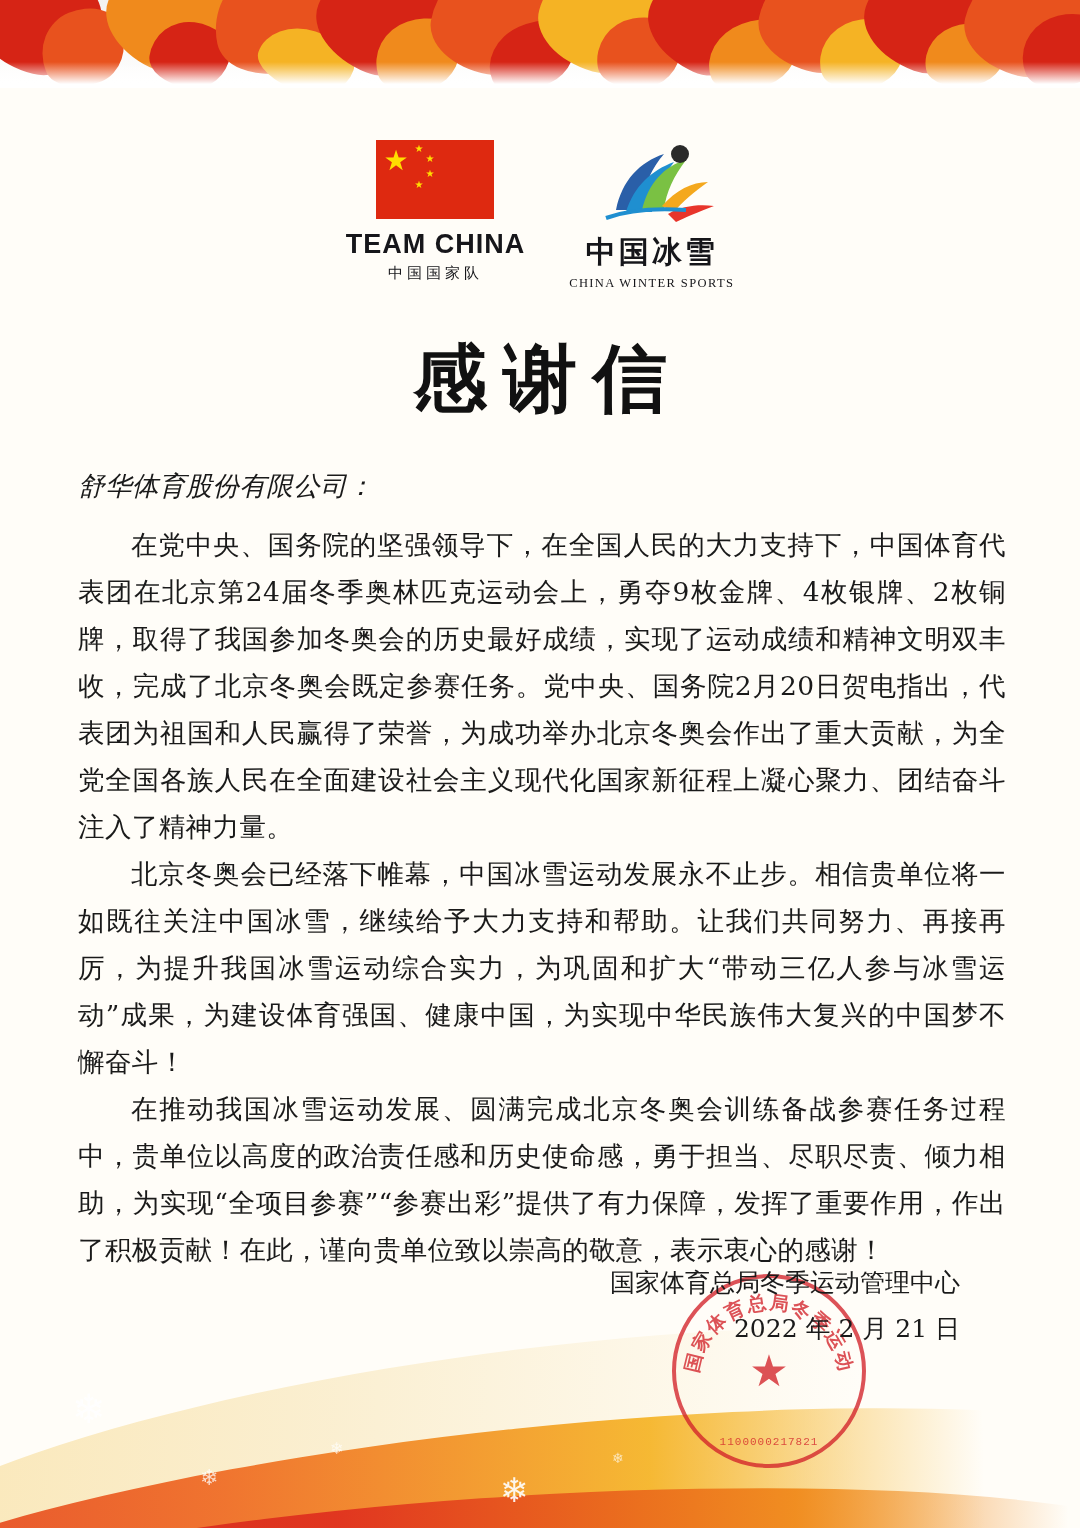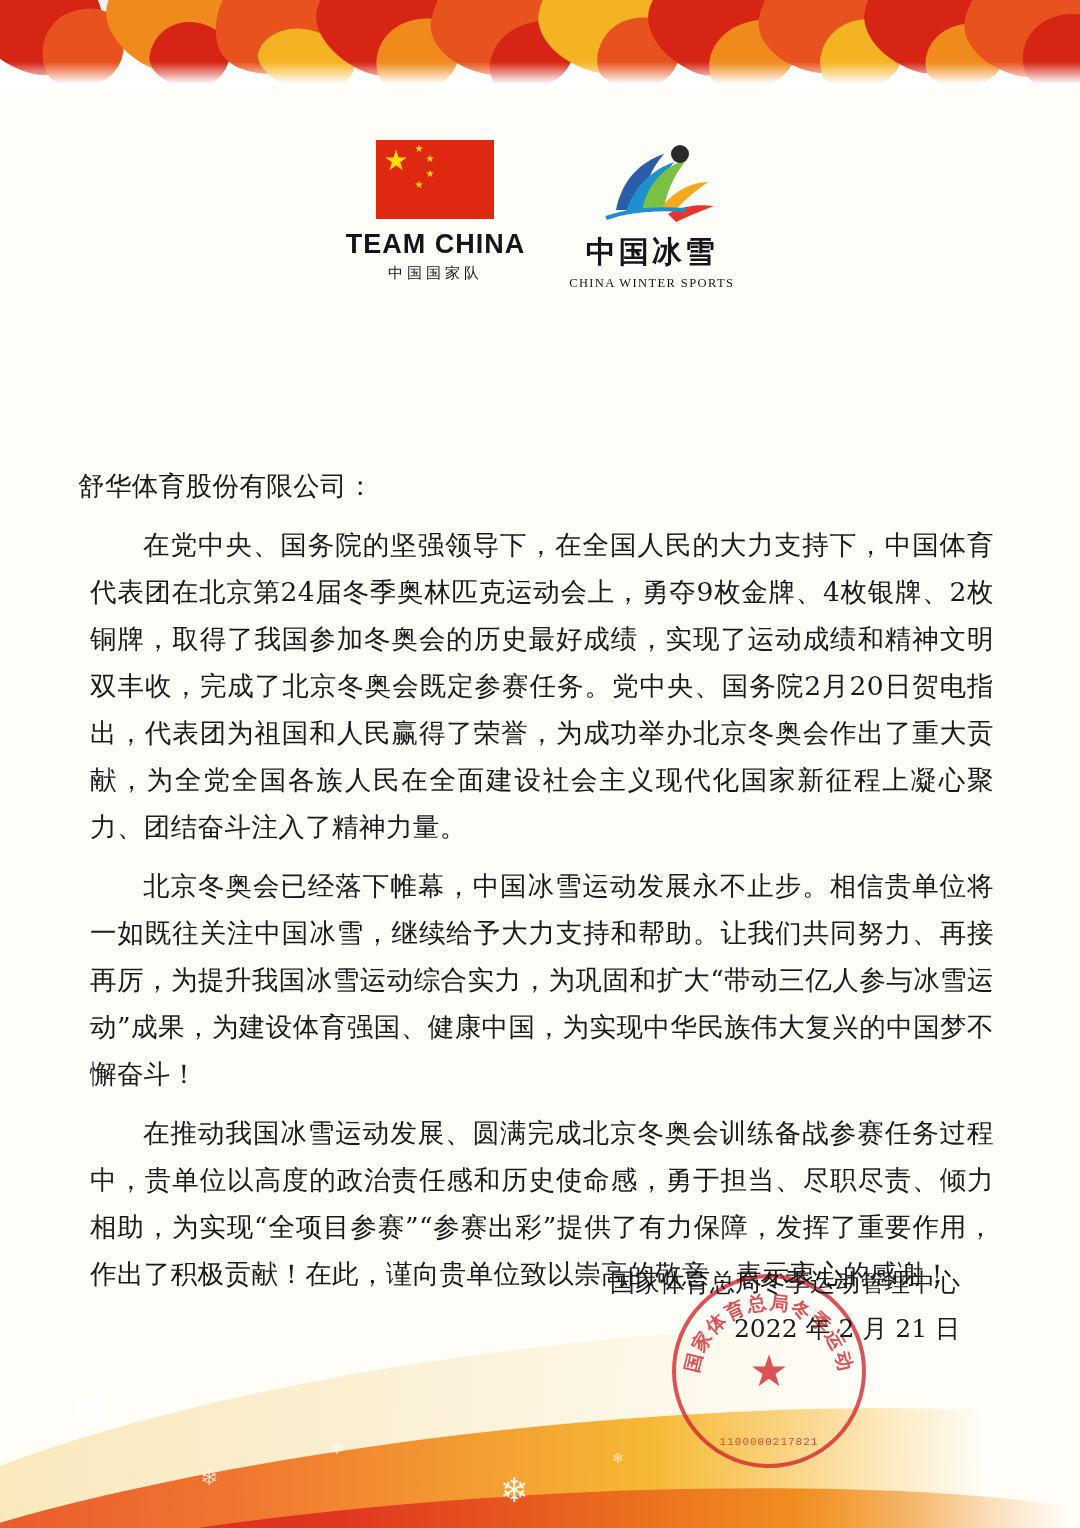--- a/index.html
+++ b/index.html
@@ -120,22 +120,22 @@
   .letter {
     position: absolute;
     top: 462px;
     left: 78px;
     width: 928px;
     font-size: 26.5px;
     line-height: 47px;
     color: #1a1a1a;
     letter-spacing: 0.4px;
   }
-  .salutation { margin-bottom: 12px; }
-  .para { text-indent: 2em; margin: 12px; text-align: justify; }
+  .salutation { margin-bottom: 12px; font-style: italic; }
+  .para { text-indent: 2em; margin: 0; text-align: justify; }
 
   
   .signature {
     position: absolute;
     right: 120px;
     top: 1260px;
     width: 430px;
     text-align: right;
     font-size: 25px;
     line-height: 46px;
@@ -263,20 +263,21 @@
           <circle cx="98" cy="14" r="9" fill="#2a2a2a"></circle>
           <path d="M24 78 C46 70, 74 68, 104 70" stroke="#1f8fd0" stroke-width="4" fill="none"></path>
         </svg>
       </div>
       <div class="winter-cn">中国冰雪</div>
       <div class="winter-en">CHINA WINTER SPORTS</div>
     </div>
 
   </div>
 
+  <div class="doc-title">感谢信</div>
 
   <div class="letter">
     <div class="salutation">舒华体育股份有限公司：</div>
     <p class="para">在党中央、国务院的坚强领导下，在全国人民的大力支持下，中国体育代表团在北京第24届冬季奥林匹克运动会上，勇夺9枚金牌、4枚银牌、2枚铜牌，取得了我国参加冬奥会的历史最好成绩，实现了运动成绩和精神文明双丰收，完成了北京冬奥会既定参赛任务。党中央、国务院2月20日贺电指出，代表团为祖国和人民赢得了荣誉，为成功举办北京冬奥会作出了重大贡献，为全党全国各族人民在全面建设社会主义现代化国家新征程上凝心聚力、团结奋斗注入了精神力量。</p>
     <p class="para">北京冬奥会已经落下帷幕，中国冰雪运动发展永不止步。相信贵单位将一如既往关注中国冰雪，继续给予大力支持和帮助。让我们共同努力、再接再厉，为提升我国冰雪运动综合实力，为巩固和扩大“带动三亿人参与冰雪运动”成果，为建设体育强国、健康中国，为实现中华民族伟大复兴的中国梦不懈奋斗！</p>
     <p class="para">在推动我国冰雪运动发展、圆满完成北京冬奥会训练备战参赛任务过程中，贵单位以高度的政治责任感和历史使命感，勇于担当、尽职尽责、倾力相助，为实现“全项目参赛”“参赛出彩”提供了有力保障，发挥了重要作用，作出了积极贡献！在此，谨向贵单位致以崇高的敬意，表示衷心的感谢！</p>
   </div>
 
   <div class="bottom-deco">
     <div class="wash" style="bottom:-120px;transform:rotate(-7deg);background:linear-gradient(100deg,#f6d37a 0%,#f7e3b0 35%,rgba(255,255,255,0) 72%);opacity:.55;"></div>

